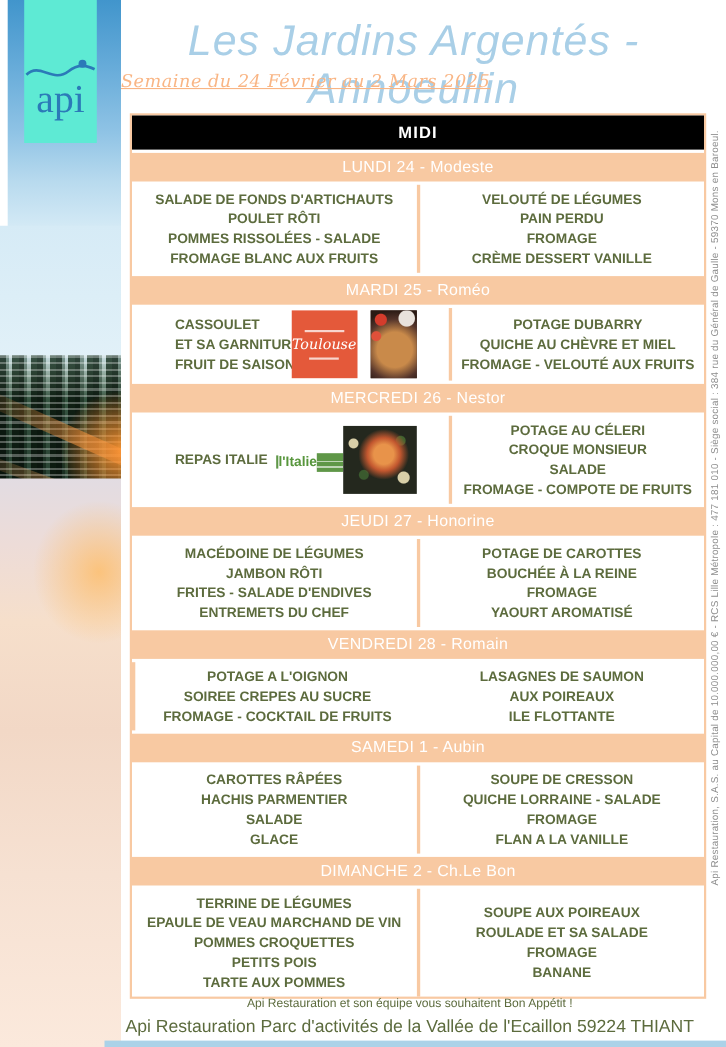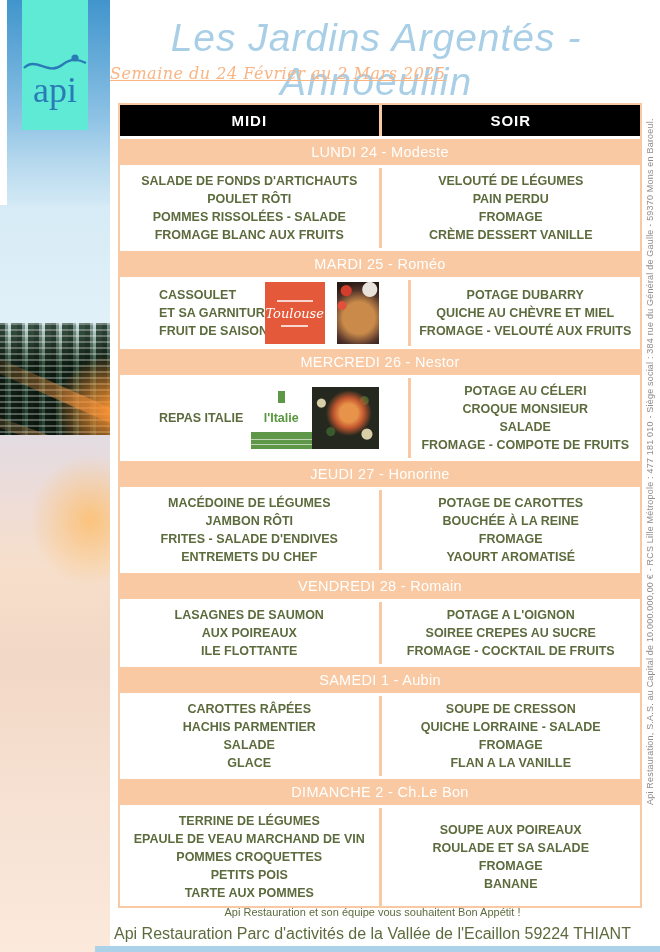--- a/index.html
+++ b/index.html
@@ -83,21 +83,21 @@
   .mini-line { width:60%; height:2px; background:rgba(255,255,255,.75); }
   .mini-line.short { width:45%; }
   .tl-script { font-family:"DejaVu Serif", cursive; font-style:italic; font-size:13px; }
   .tl-right { flex:1;
     background:
       radial-gradient(circle at 78% 12%, #e8e2dc 0 7px, rgba(0,0,0,0) 8px),
       radial-gradient(circle at 22% 14%, #d43c2c 0 5px, rgba(0,0,0,0) 6px),
       radial-gradient(circle at 12% 38%, #e0503a 0 4px, rgba(0,0,0,0) 5px),
       radial-gradient(circle at 52% 58%, #c98a4a 0 38%, #52332a 66%, #2a1a14 85%),
       #40281f; }
-  .it-left { width:48%; background:#fff; display:flex; flex-direction:column;
+  .it-left { width:48%; background:#fff; display:flex; flex-direction:row;
     align-items:center; justify-content:space-between; padding:4px 0 0 0; box-sizing:border-box; }
   .it-flag { width:7px; height:12px; background:#5f9748; }
   .it-script { color:#57963c; font-weight:bold; font-size:12.5px; font-family:"Liberation Sans", sans-serif; }
   .it-green { width:100%; height:17px; background:#5f9748;
     background-image:linear-gradient(0deg, rgba(255,255,255,0) 0 4px, rgba(255,255,255,.6) 4px 5px, rgba(255,255,255,0) 5px 9px, rgba(255,255,255,.6) 9px 10px, rgba(255,255,255,0) 10px 17px); }
   .it-right { flex:1;
     background:
       radial-gradient(circle at 55% 42%, #e8934a 0 9px, #c2572f 15px, rgba(0,0,0,0) 23px),
       radial-gradient(circle at 28% 72%, #3a5a2e 0 4px, rgba(0,0,0,0) 5px),
       radial-gradient(circle at 78% 22%, #42632f 0 4px, rgba(0,0,0,0) 5px),
@@ -143,21 +143,20 @@
     </svg>
 
   </div>
 
   <div class="page-title">Les Jardins Argentés - Annoeullin</div>
   <div class="page-subtitle">Semaine du 24 Février au 2 Mars 2025</div>
 
   <div class="menu-table">
     <div class="col-header-row">
       <div class="col-header">MIDI</div>
-      <div class="col-header soir">SOIR</div>
     </div>
     <div id="days-container">
         <div class="day-bar">LUNDI 24 - Modeste</div>
         <div class="menu-row">
           <div class="menu-cell">
             <div class="menu-text">SALADE DE FONDS D'ARTICHAUTS
 POULET RÔTI
 POMMES RISSOLÉES - SALADE
 FROMAGE BLANC AUX FRUITS</div>
           </div>
@@ -219,29 +218,29 @@
           </div>
           <div class="menu-cell soir">
             <div class="menu-text">POTAGE DE CAROTTES
 BOUCHÉE À LA REINE
 FROMAGE
 YAOURT AROMATISÉ</div>
           </div>
         </div>
         <div class="day-bar">VENDREDI 28 - Romain</div>
         <div class="menu-row">
+          <div class="menu-cell soir">
+            <div class="menu-text">POTAGE A L'OIGNON
+SOIREE CREPES AU SUCRE
+FROMAGE - COCKTAIL DE FRUITS</div>
+          </div>
           <div class="menu-cell">
             <div class="menu-text">LASAGNES DE SAUMON
 AUX POIREAUX
 ILE FLOTTANTE</div>
-          </div>
-          <div class="menu-cell soir">
-            <div class="menu-text">POTAGE A L'OIGNON
-SOIREE CREPES AU SUCRE
-FROMAGE - COCKTAIL DE FRUITS</div>
           </div>
         </div>
         <div class="day-bar">SAMEDI 1 - Aubin</div>
         <div class="menu-row">
           <div class="menu-cell">
             <div class="menu-text">CAROTTES RÂPÉES
 HACHIS PARMENTIER
 SALADE
 GLACE</div>
           </div>

